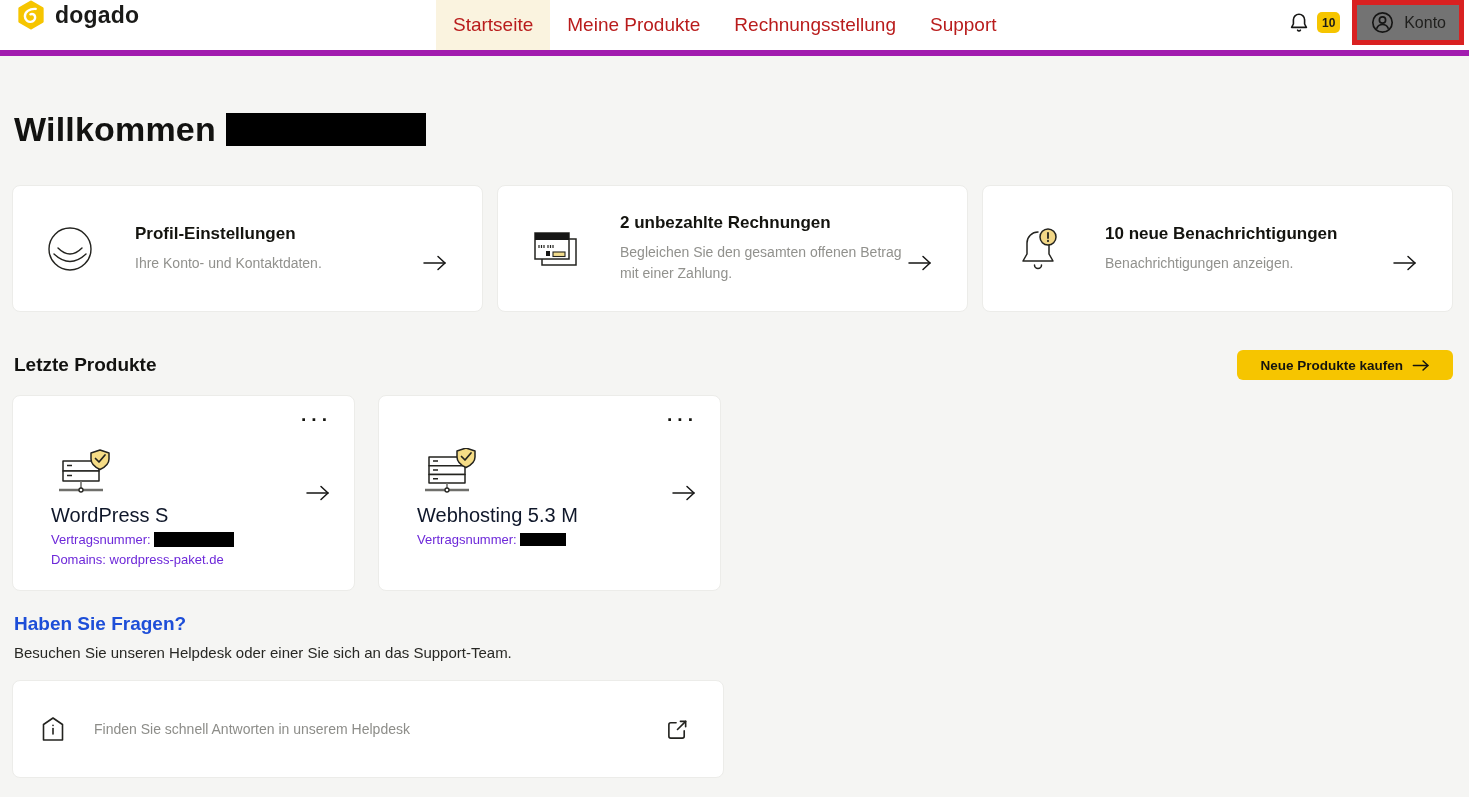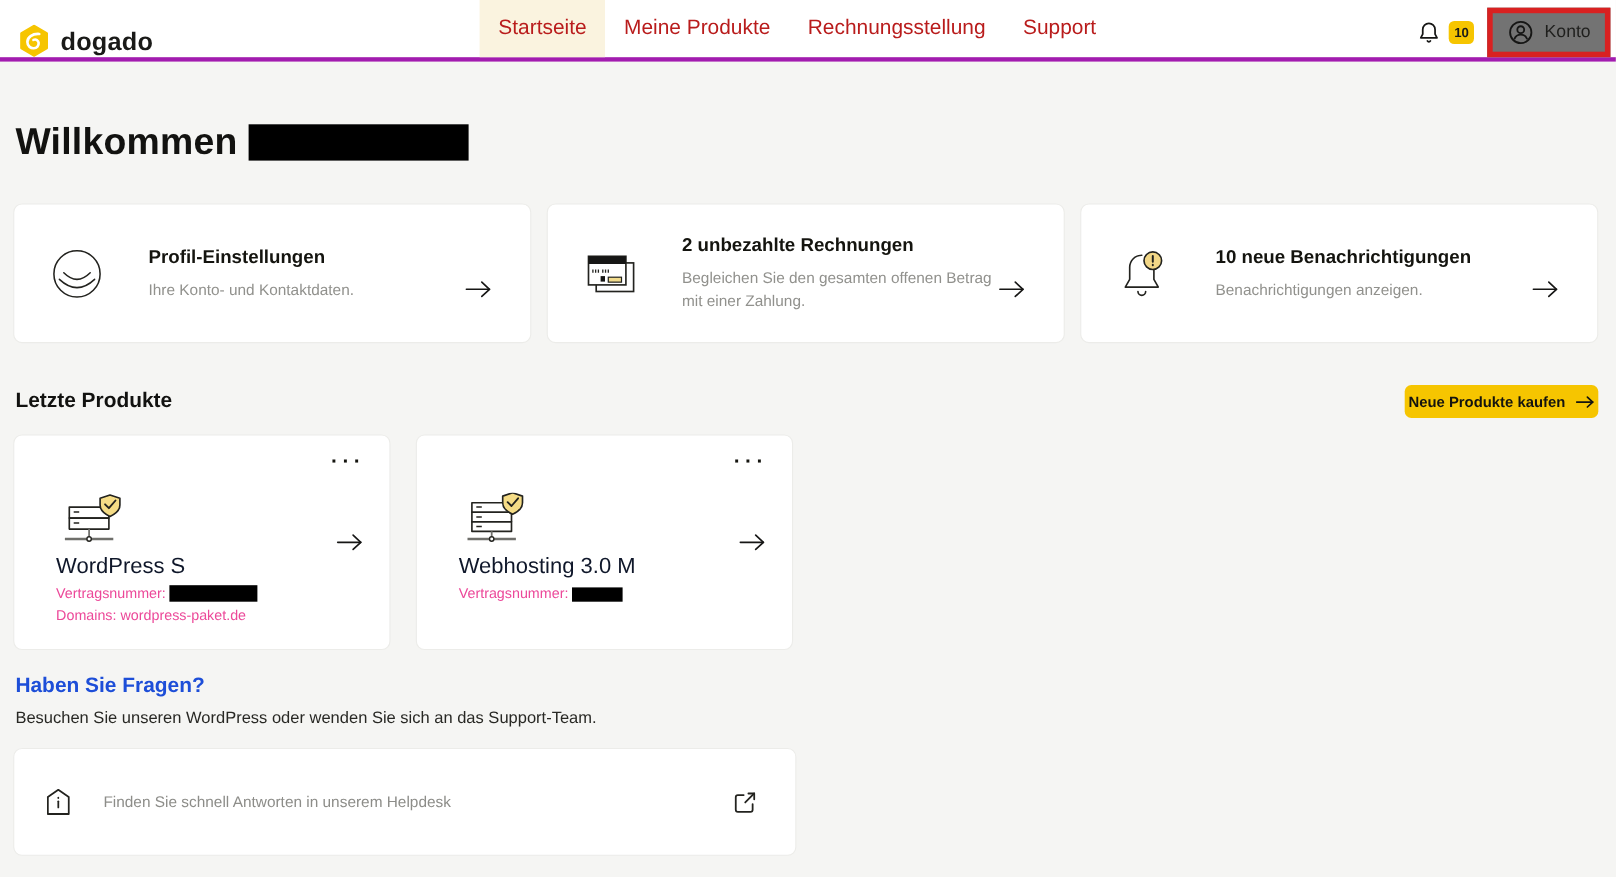--- a/index.html
+++ b/index.html
@@ -4,22 +4,22 @@
 <style>
   * { box-sizing: border-box; margin: 0; padding: 0; }
   html,body { width:1469px; height:797px; overflow:hidden; }
   body {
     font-family: "Liberation Sans", sans-serif;
     background:#F5F5F3;
     color:#161615;
   }
   
   .header{
-    height:56px; background:#fff; border-bottom:4px solid #a21caf;
-    display:flex; align-items:flex-end; position:relative;
+    height:56px; background:#fff; border-bottom:6px solid #a21caf;
+    display:flex; align-items:flex-start; position:relative;
   }
   .logo{ display:flex; align-items:center; gap:9px; margin-left:16px; }
   .logo-text{ font-size:23px; font-weight:700; letter-spacing:.2px; color:#1A1A18; }
   .nav{ position:absolute; left:436px; top:0; height:100%; display:flex; }
   .nav-item{
     height:100%; display:flex; align-items:center; padding:0 17px;
     font-size:19px; color:#b91c1c; cursor:pointer;
   }
   .nav-item.active{ background:#FAF3DF; }
   .header-right{ margin-left:auto; display:flex; align-items:center; margin-right:5px; }
@@ -48,35 +48,35 @@
   .quick-icon{ flex-shrink:0; width:56px; display:flex; justify-content:flex-start; }
   .quick-text{ flex:1; padding-left:32px; }
   .quick-title{ font-size:17px; font-weight:700; color:#14140F; margin-bottom:9px; }
   .quick-sub{ font-size:14px; color:#91918D; line-height:1.5; max-width:290px; }
   .arrow-icon{ flex-shrink:0; margin-top:28px; }
   
   .section-row{ margin-top:38px; display:flex; justify-content:space-between; align-items:center; }
   .section-title{ font-size:19px; font-weight:800; color:#121210; margin-left:2px; }
   .buy-btn{
     background:#F6C500; border:none; border-radius:6px; height:30px;
-    display:flex; align-items:center; gap:9px; padding:0 3px;
+    display:flex; align-items:center; gap:9px; padding:0 23px;
     font-family:"Liberation Sans",sans-serif; font-size:13.5px; font-weight:700; color:#14140F; cursor:pointer;
   }
   .products-row{ margin-top:15px; display:flex; gap:23px; }
   .product-card{
     width:343px; height:196px; background:#fff; border:1px solid #ECECE9; border-radius:8px;
     position:relative; padding:0 24px 0 38px; cursor:pointer;
   }
   .dots-menu{
     position:absolute; top:14px; right:22px; font-size:19px; font-weight:700;
     letter-spacing:4px; color:#14140F; cursor:pointer; line-height:1;
   }
   .product-icon{ margin-top:52px; }
   .product-title{ font-size:20px; font-weight:500; color:#0f172a; margin-top:6px; }
-  .product-line{ font-size:13px; color:#ec4899; margin-top:5px; display:flex; align-items:flex-end; gap:3px; }
+  .product-line{ font-size:13px; color:#6d28d9; margin-top:5px; display:flex; align-items:center; gap:3px; }
   .redact-sm1{ width:80px; height:15px; background:#000; }
   .redact-sm2{ width:46px; height:13px; background:#000; }
   .product-arrow{ position:absolute; right:23px; top:88px; }
   
   .support-title{ margin-top:22px; font-size:19px; font-weight:800; color:#1d4ed8; margin-left:2px; }
   .support-sub{ margin-top:9px; font-size:15px; color:#282824; margin-left:2px; }
   .helpdesk-card{
     margin-top:19px; width:712px; height:98px; background:#fff;
     border:1px solid #ECECE9; border-radius:8px;
     display:flex; align-items:center; padding:0 34px 0 28px; cursor:pointer;
@@ -263,36 +263,36 @@
             <rect x="12" y="26.4" width="36" height="8.7"></rect>
           </g>
           <path d="M16 13 h5 M16 22 h5 M16 30.7 h5" stroke="#23231F" stroke-width="1.4"></path>
           <path d="M30 35 V42" stroke="#6F6F6B" stroke-width="1.6"></path>
           <path d="M8 42 H52" stroke="#6F6F6B" stroke-width="2.4"></path>
           <circle cx="30" cy="42" r="2" fill="#fff" stroke="#23231F" stroke-width="1.3"></circle>
           <path d="M49 0 L58 3 V9 C58 14 54.5 17 49 19.5 C43.5 17 40 14 40 9 V3 Z" fill="#F5DC86" stroke="#23231F" stroke-width="1.5" stroke-linejoin="round"></path>
           <path d="M44.5 8.5 L48 12 L54 5" fill="none" stroke="#23231F" stroke-width="1.7" stroke-linecap="round" stroke-linejoin="round"></path>
         </svg>
       </div>
-      <div class="product-title">Webhosting 3.0 M</div>
+      <div class="product-title">Webhosting 5.3 M</div>
       <div class="product-line">
         <span>Vertragsnummer:</span>
         <span class="redact-sm2"></span>
       </div>
       <span class="product-arrow">
         <svg width="26" height="18" viewBox="0 0 26 18" fill="none" stroke="#161615" stroke-width="1.5" stroke-linecap="round" stroke-linejoin="round">
           <path d="M2 9 H23"></path>
             <path d="M16 2.5 L23 9 L16 15.5"></path>
         </svg>
       </span>
     </div>
   </div>
 
   <div class="support-title">Haben Sie Fragen?</div>
-  <div class="support-sub">Besuchen Sie unseren WordPress oder wenden Sie sich an das Support-Team.</div>
+  <div class="support-sub">Besuchen Sie unseren Helpdesk oder einer Sie sich an das Support-Team.</div>
 
   <div class="helpdesk-card">
     <span>
       <svg width="24" height="26" viewBox="0 0 24 26" fill="none" stroke="#23231F" stroke-width="1.6" stroke-linejoin="round" stroke-linecap="round">
         <path d="M12 2 L21.5 8.5 V24 H2.5 V8.5 Z"></path>
         <path d="M12 9.2 V9.5"></path>
         <path d="M12 12.5 V18"></path>
       </svg>
     </span>
     <span class="helpdesk-text">

